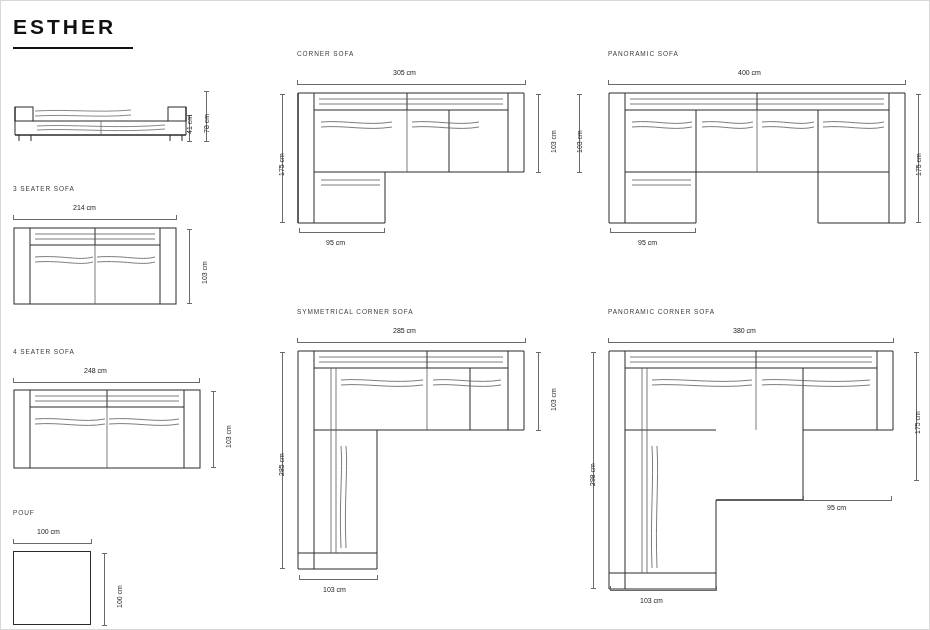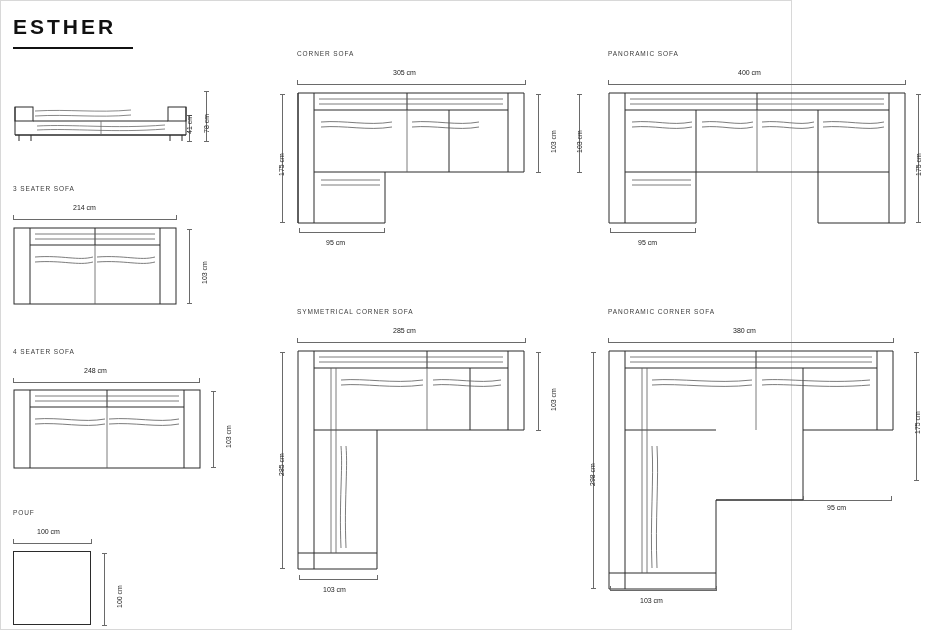--- a/index.html
+++ b/index.html
@@ -11,21 +11,21 @@
     width: 930px;
     height: 630px;
     font-family: "Liberation Sans", sans-serif;
     color: #1a1a1a;
     position: relative;
     overflow: hidden;
   }
   .sheet {
     position: absolute;
     left: 0; top: 0;
-    width: 792px;
+    width: 930px;
     height: 630px;
     border: 1px solid #d8d8d8;
     box-sizing: border-box;
     background: #fff;
   }
   .abs { position: absolute; }
 
   
   .brand {
     left: 12px;

